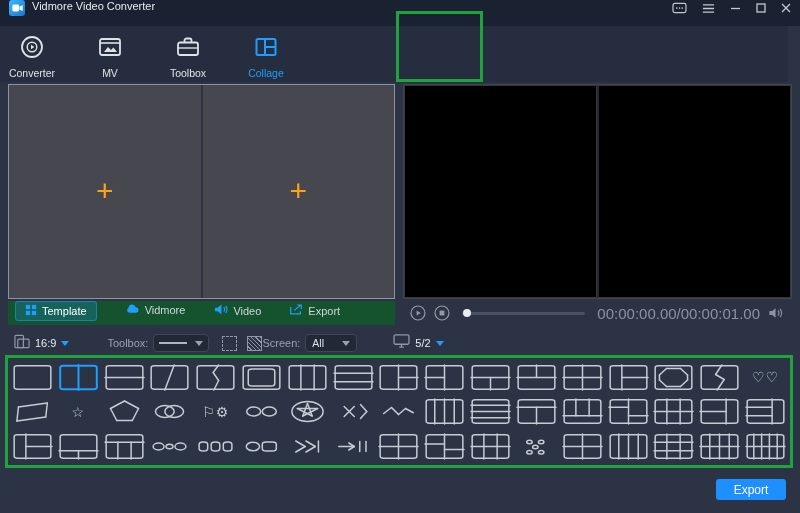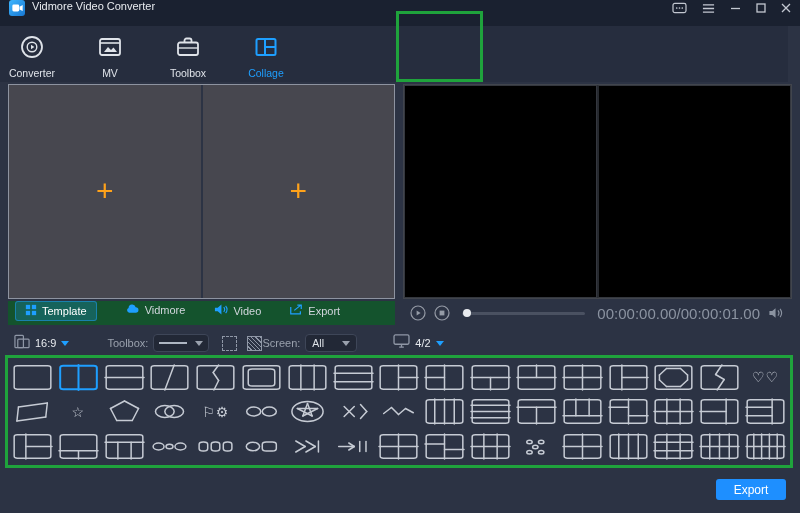--- a/index.html
+++ b/index.html
@@ -281,21 +281,21 @@
       </div>
     </div>
 
     <div class="tb-group" id="grp-monitor">
       <span class="icon">
         <svg width="17" height="14" viewBox="0 0 18 15">
             <rect x="1" y="1" width="16" height="10" rx="1.5" fill="none" stroke="currentColor" stroke-width="1.4"></rect>
             <path d="M6.5 14h5M9 11v3" stroke="currentColor" stroke-width="1.4"></path>
           </svg>
       </span>
-      <span class="tb-value">4/2</span>
+      <span class="tb-value">5/2</span>
       <span class="tri"></span>
     </div>
   </div>
 
   <div class="tpl-zone">
       <div class="tpl-cell">
         <svg viewBox="0 0 100 100" preserveAspectRatio="none">
           <rect x="3" y="3" width="94" height="94" rx="8"></rect>
         </svg>
       </div>

